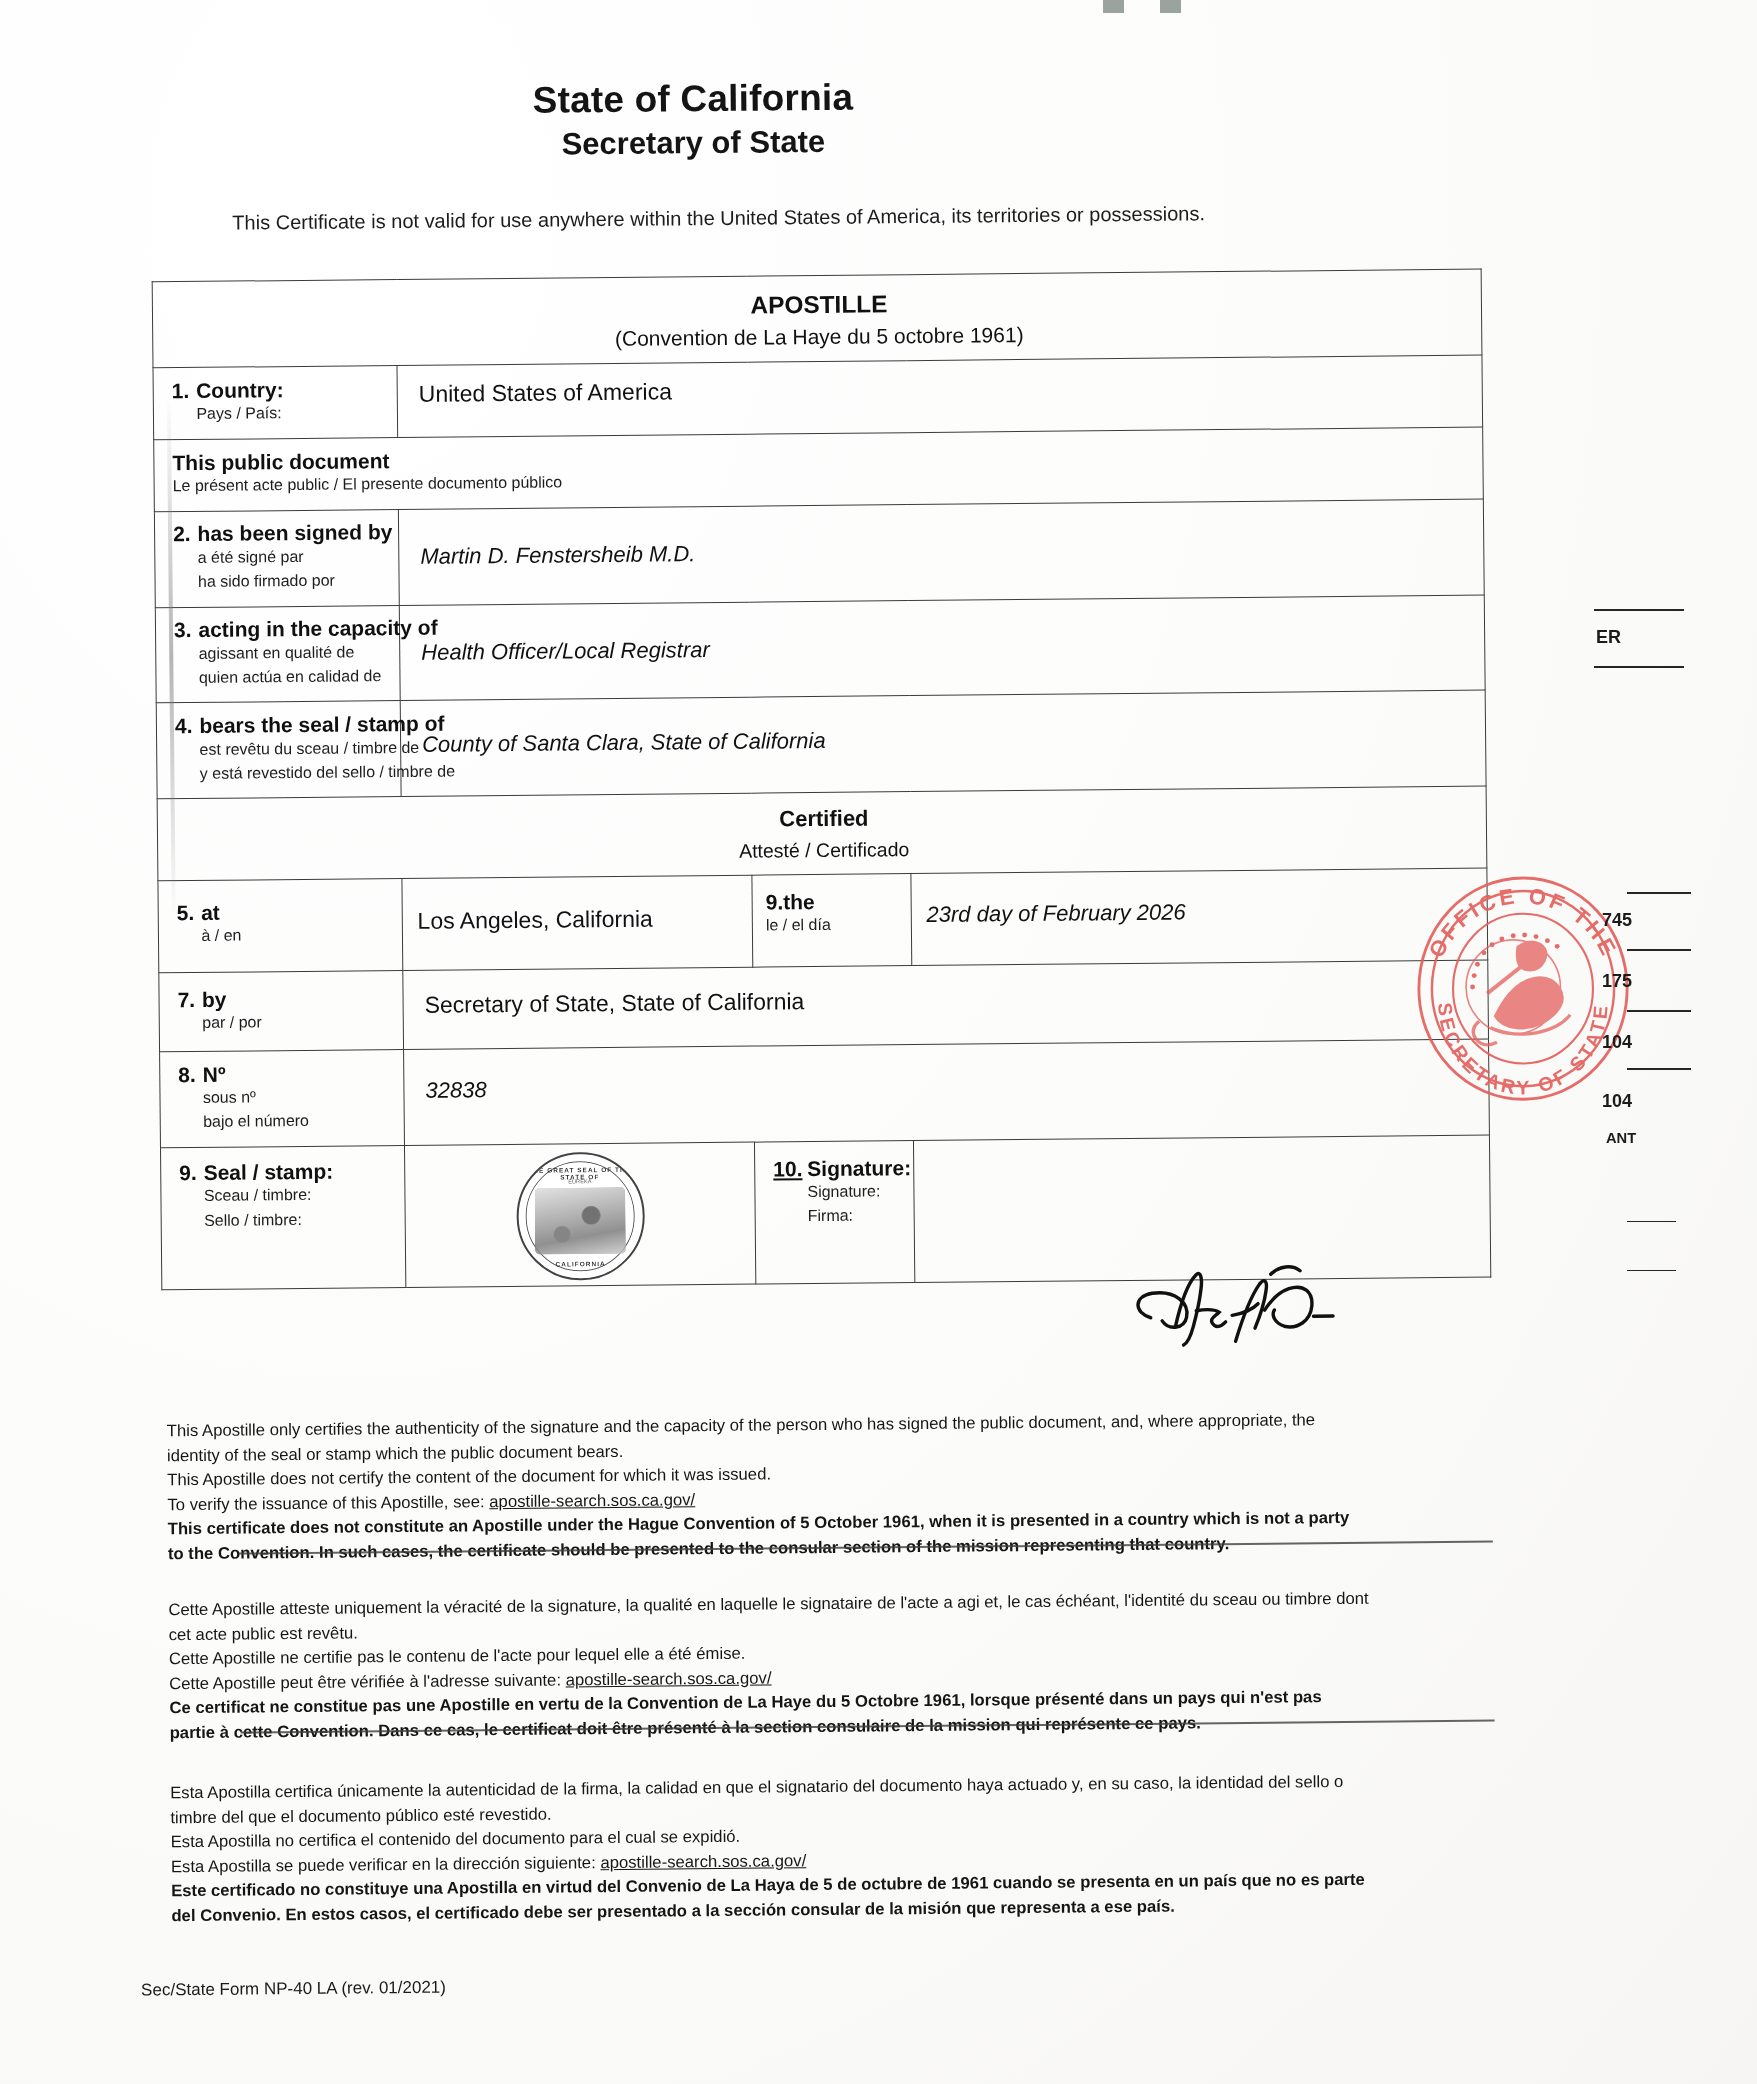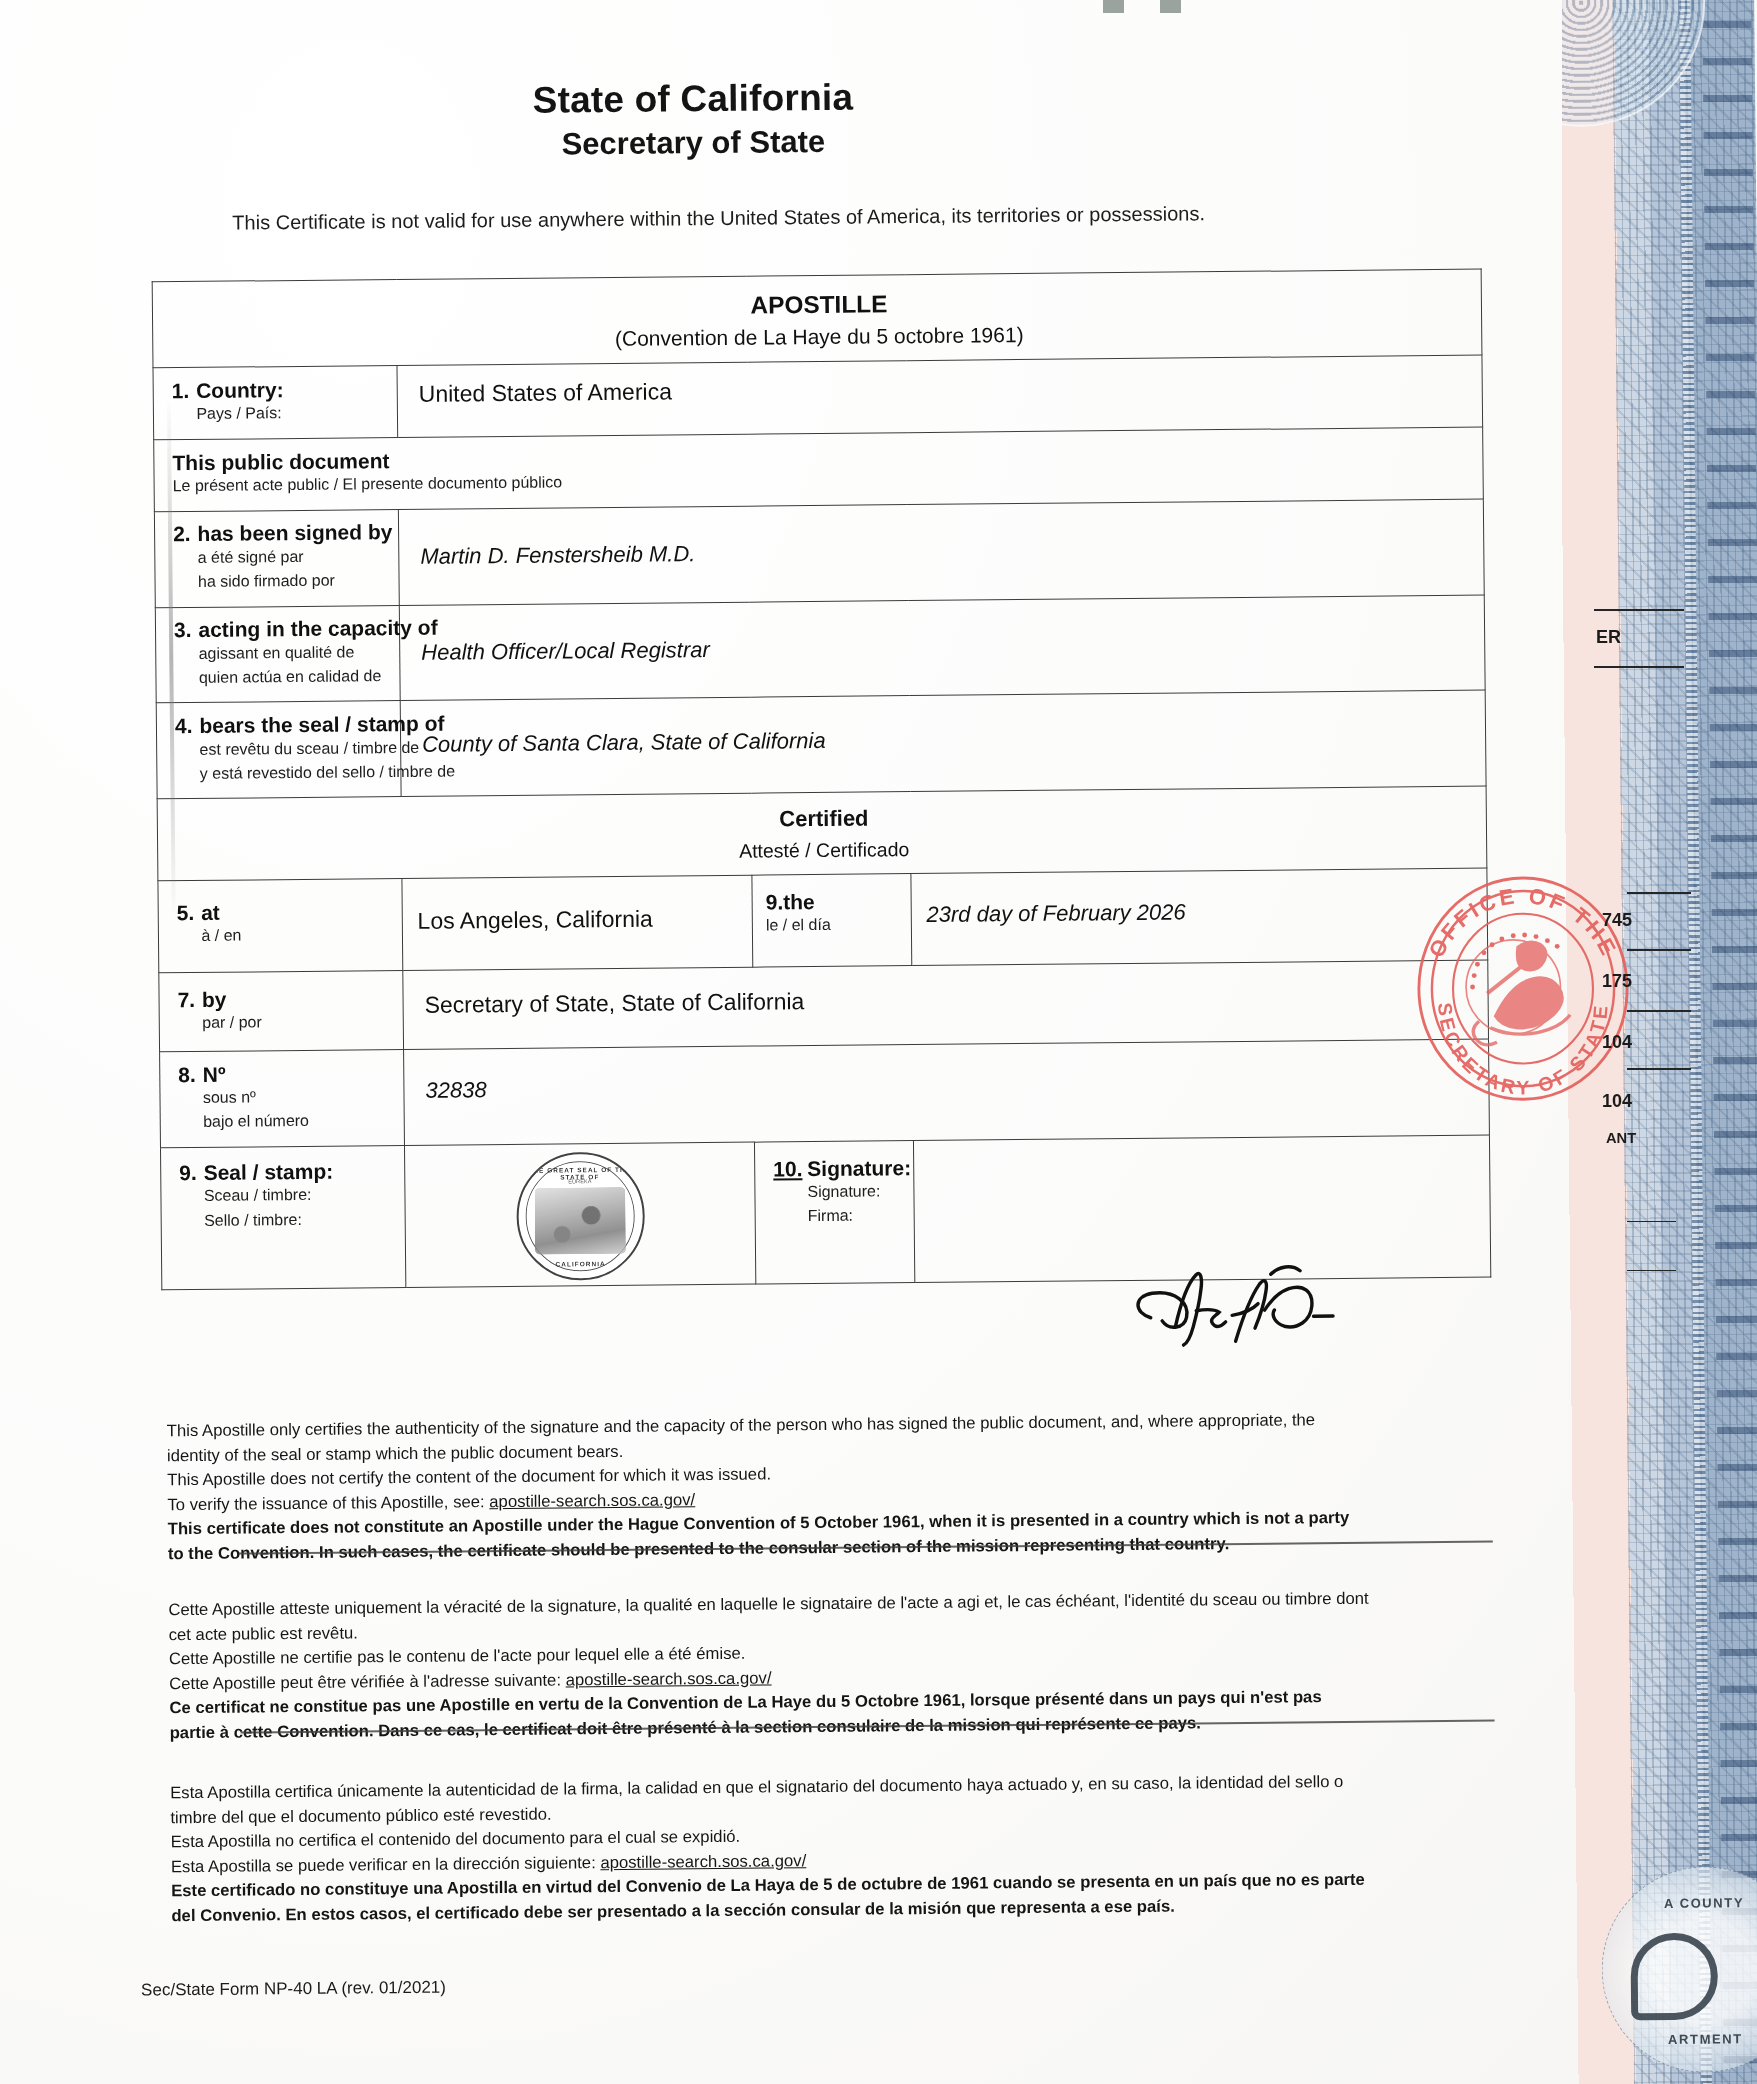--- a/index.html
+++ b/index.html
@@ -202,35 +202,20 @@
   #crease {
     position:absolute; left:163px; top:391px; width:4.1px; height:521px;
     background:linear-gradient(180deg, rgba(150,150,150,.0), rgba(120,120,120,.55), rgba(150,150,150,.0));
   }
 </style>
 </head>
 <body>
 
 <div id="page">
 
-  <div id="sec-border">
-    <div id="sec-inner">
-      <div class="sec-pat"></div>
-      <div class="sec-scroll"></div>
-      <div class="sec-chev"></div>
-      <div id="sec-rose"></div>
-      <div id="county-seal">
-        <div class="cs-txt">
-          <div class="cs-top">A COUNTY</div>
-          <div class="cs-mid"></div>
-          <div class="cs-bot">ARTMENT</div>
-        </div>
-      </div>
-    </div>
-  </div>
 
   <div class="top-art" style="left:1103px;"></div>
   <div class="top-art" style="left:1160px;"></div>
 
   <div class="scanwarp">
 
     <div class="hdr-title" id="t1">State of California</div>
     <div class="hdr-title" id="t2">Secretary of State</div>
     <div id="t3">This Certificate is not valid for use anywhere within the United States of America, its territories or possessions.</div>
 

